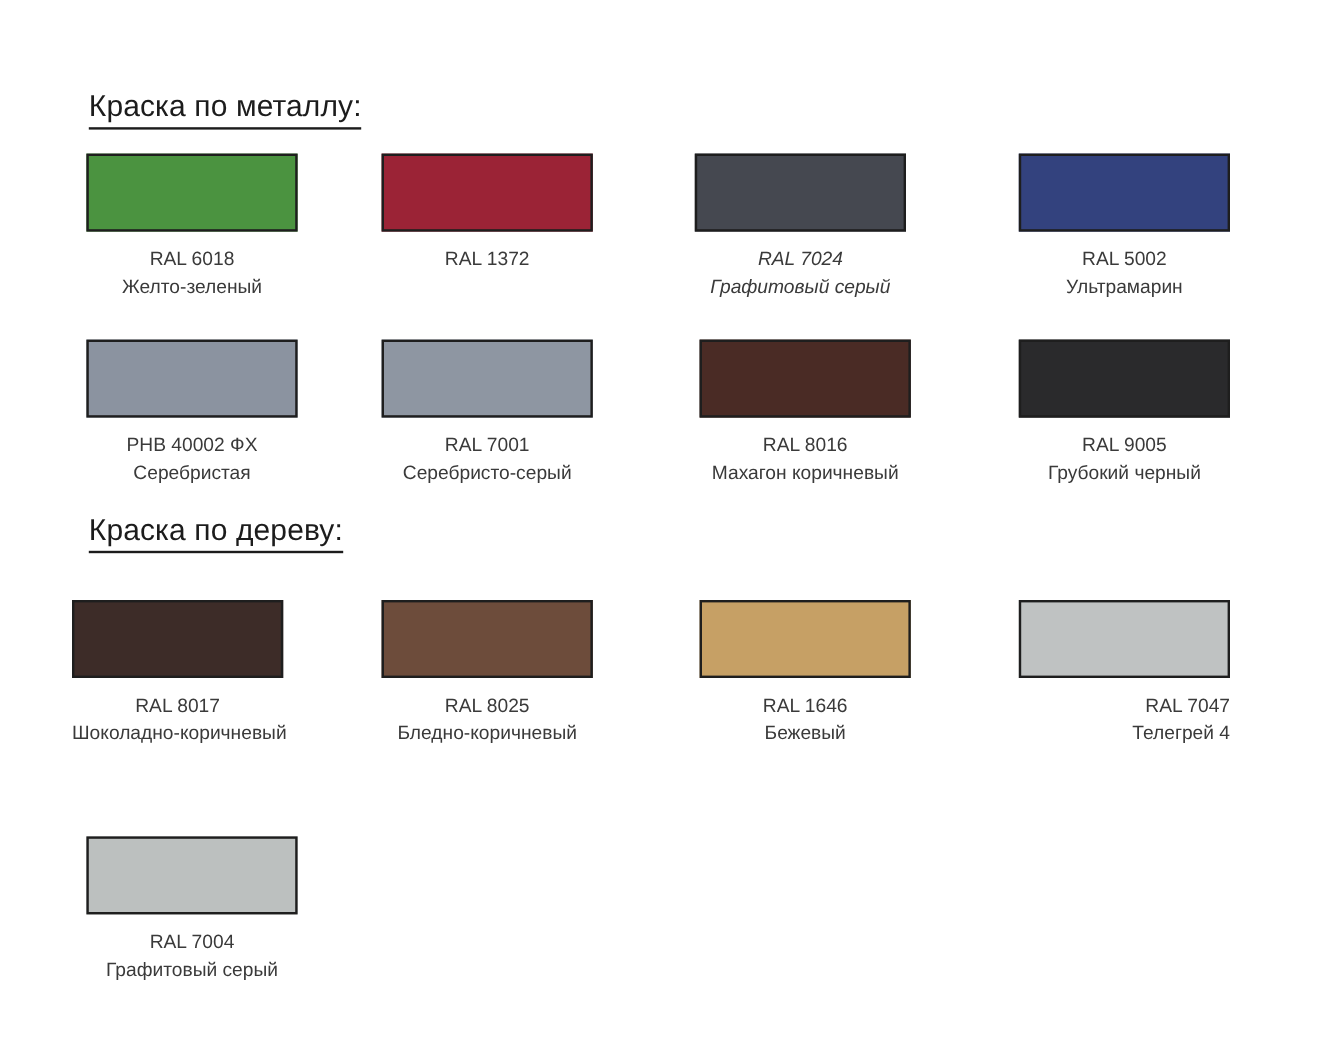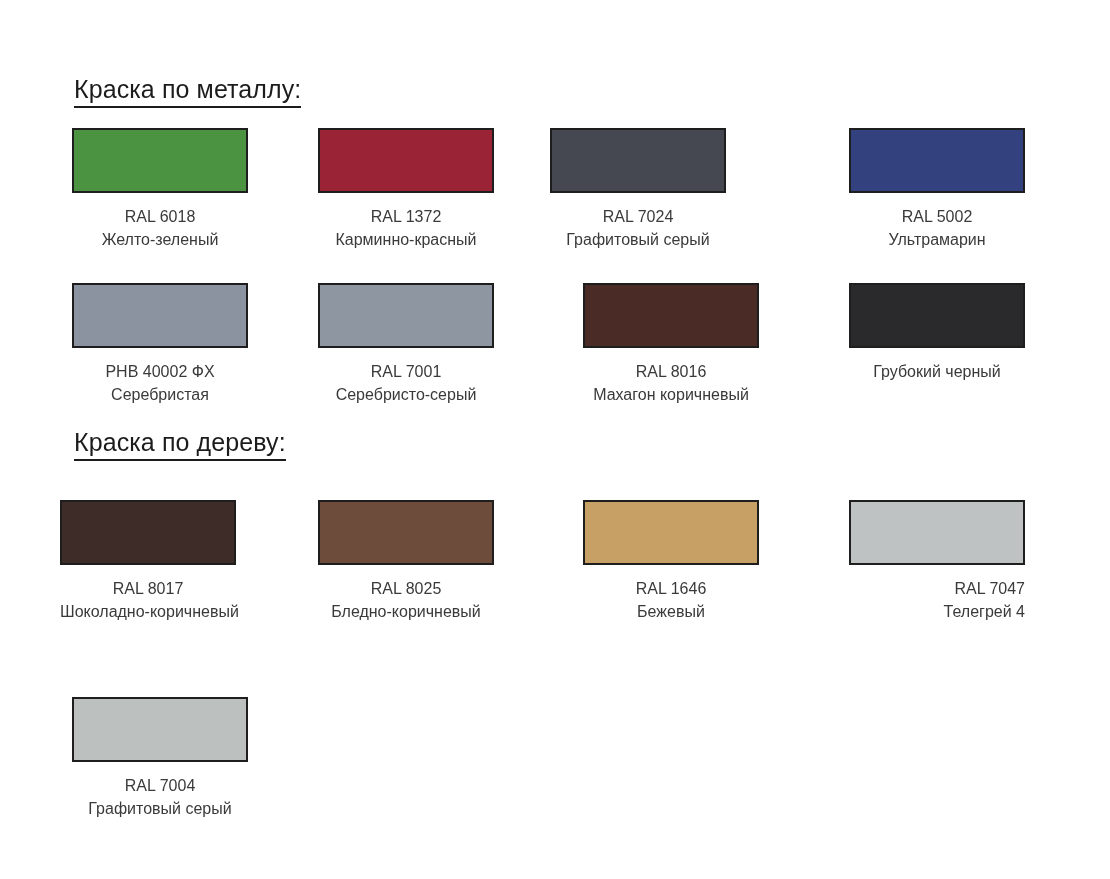--- a/index.html
+++ b/index.html
@@ -71,24 +71,23 @@
         <div class="swatch-chip" title="RAL 6018" style="background: rgb(75, 147, 64);"></div>
         <div class="swatch-labels">
           <span class="swatch-code">RAL 6018</span>
           <span class="swatch-name">Желто-зеленый</span>
         </div>
       </div>
       <div class="swatch-cell" style="left: 318px; top: 128px;">
         <div class="swatch-chip" title="RAL 3002" style="background: rgb(155, 35, 54);"></div>
         <div class="swatch-labels">
           <span class="swatch-code">RAL 1372</span>
-          <span class="swatch-name">Карминно-красный</span>
         </div>
       </div>
-      <div class="swatch-cell" style="left: 550px; top: 128px;">
+      <div class="swatch-cell" style="left: 579px; top: 128px; font-style: italic;">
         <div class="swatch-chip" title="RAL 7024" style="background: rgb(69, 72, 80);"></div>
         <div class="swatch-labels">
           <span class="swatch-code">RAL 7024</span>
           <span class="swatch-name">Графитовый серый</span>
         </div>
       </div>
       <div class="swatch-cell" style="left: 849px; top: 128px;">
         <div class="swatch-chip" title="RAL 5002" style="background: rgb(51, 66, 126);"></div>
         <div class="swatch-labels">
           <span class="swatch-code">RAL 5002</span>
@@ -112,20 +111,21 @@
       <div class="swatch-cell" style="left: 583px; top: 283px;">
         <div class="swatch-chip" title="RAL 8016" style="background: rgb(74, 43, 37);"></div>
         <div class="swatch-labels">
           <span class="swatch-code">RAL 8016</span>
           <span class="swatch-name">Махагон коричневый</span>
         </div>
       </div>
       <div class="swatch-cell" style="left: 849px; top: 283px;">
         <div class="swatch-chip" title="RAL 9005" style="background: rgb(42, 42, 44);"></div>
         <div class="swatch-labels">
+          <span class="swatch-code">RAL 9005</span>
           <span class="swatch-name">Грубокий черный</span>
         </div>
       </div>
       <div class="swatch-cell" style="left: 60px; top: 500px;">
         <div class="swatch-chip" title="RAL 8017" style="background: rgb(61, 44, 40);"></div>
         <div class="swatch-labels">
           <span class="swatch-code">RAL 8017</span>
           <span class="swatch-name">Шоколадно-коричневый</span>
         </div>
       </div>

